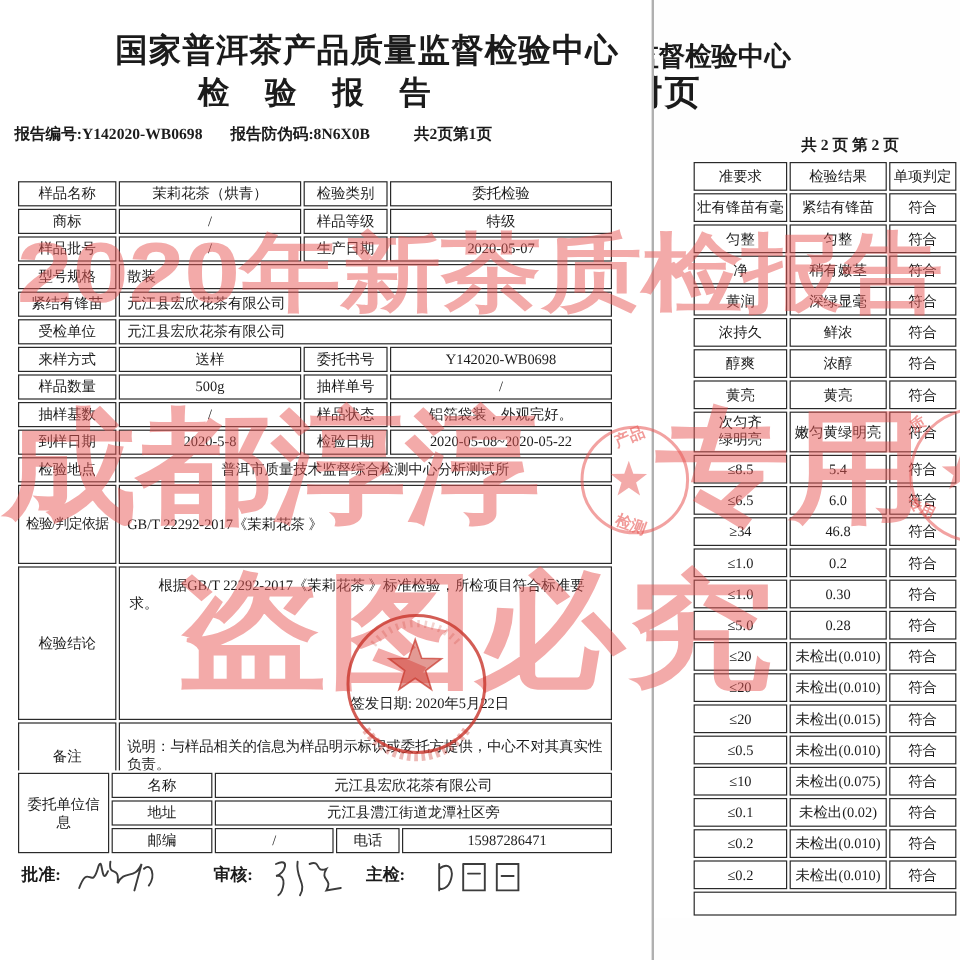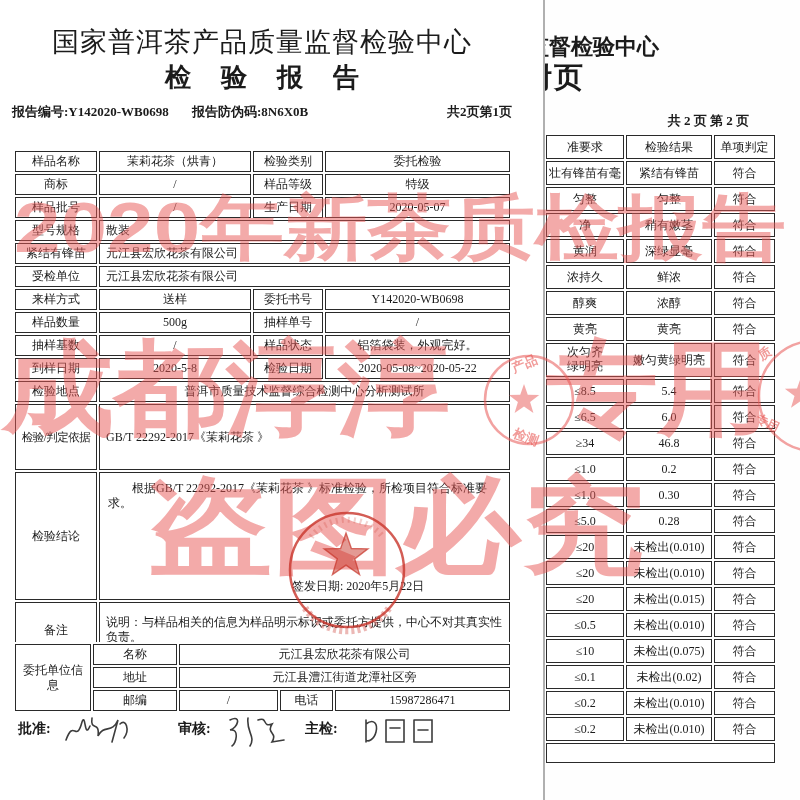--- a/index.html
+++ b/index.html
@@ -1,21 +1,21 @@
 <!DOCTYPE html>
 <html><head>
 <meta charset="utf-8">
 <style>
   html,body{margin:0;padding:0;background:#fff;}
   #canvas{position:relative;width:800px;height:800px;overflow:hidden;background:#fff;
           font-family:"Liberation Serif","DejaVu Serif",serif;color:#1b1b1b;}
   .abs{position:absolute;}
   
   #page1{left:0;top:0;width:543px;height:800px;background:#fff;}
-  .org-title{left:0;top:24px;width:524px;text-align:center;font-size:27px;font-weight:normal;letter-spacing:1px;}
+  .org-title{left:0;top:24px;width:524px;text-align:center;font-size:27px;font-weight:bold;letter-spacing:1px;padding-left:44px;}
   .report-title{left:0;top:60px;width:524px;text-align:center;font-size:26px;font-weight:bold;letter-spacing:30px;text-indent:30px;}
   .meta-line{top:103px;font-size:13px;font-weight:bold;}
   
   table{border-collapse:separate;border-spacing:2px;background:#fff;}
   td{border:1px solid #2a2a2a;font-size:12px;text-align:center;vertical-align:middle;
      height:19px;padding:0 2px;line-height:1.25;}
   #t1{position:absolute;left:13px;top:149px;width:499px;table-layout:fixed;}
   #t1 .lab{width:76px;}
   #t1 .v1{width:146px;}
   #t1 .lab2{width:64px;}
@@ -32,42 +32,42 @@
   .signoff{top:720px;left:0;width:524px;font-size:14px;font-weight:bold;}
   .signoff .lbl{position:absolute;white-space:nowrap;}
   .sig-svg{position:absolute;}
   
   #divider{left:543px;top:0;width:2px;height:800px;background:#b0b0b0;}
   
   #page2{left:545px;top:0;width:255px;height:800px;background:#fefefe;overflow:hidden;}
   .p2-head{left:-18px;top:32px;font-size:22px;font-weight:bold;white-space:nowrap;}
   .p2-title{left:-22px;top:58px;font-size:29px;font-weight:bold;white-space:nowrap;letter-spacing:2px;}
   .p2-pageind{left:0;top:112px;width:204px;text-align:right;font-size:13px;font-weight:bold;white-space:nowrap;}
-  #t2{position:absolute;left:-1px;top:133px;table-layout:fixed;}
+  #t2{position:absolute;left:-1px;top:133px;table-layout:fixed;padding-left:32px;}
   #t2 td{height:22px;white-space:nowrap;overflow:hidden;}
   #t2 .cA{width:60px;}
   #t2 .cB{width:80px;}
   #t2 .cC{width:55px;}
   #t2 .two-line{white-space:normal;height:32px;line-height:1.15;}
   #t2 .empty-row td{height:18px;border-color:#2a2a2a;}
   
   #overlay{left:0;top:0;pointer-events:none;}
   .wm-sans{font-family:"Liberation Sans","DejaVu Sans",sans-serif;}
 </style>
 </head>
 <body>
 
 <div id="canvas">
 
   <div id="page1" class="abs">
     <div class="abs org-title">国家普洱茶产品质量监督检验中心</div>
     <div class="abs report-title">检验报告</div>
     <span class="abs meta-line" style="left:12px;">报告编号:Y142020-WB0698</span>
     <span class="abs meta-line" style="left:192px;">报告防伪码:8N6X0B</span>
-    <span class="abs meta-line" style="left:345px;width:167px;text-align:right;">共2页第1页</span>
+    <span class="abs meta-line" style="left:345px;width:167px;text-align:left;">共2页第1页</span>
 
     <table id="t1">
       <tbody>
           <tr>
         <td class="lab">样品名称</td>
         <td class="v1">茉莉花茶（烘青）</td>
         <td class="lab2">检验类别</td>
         <td class="v2">委托检验</td>
       </tr>
       <tr>

